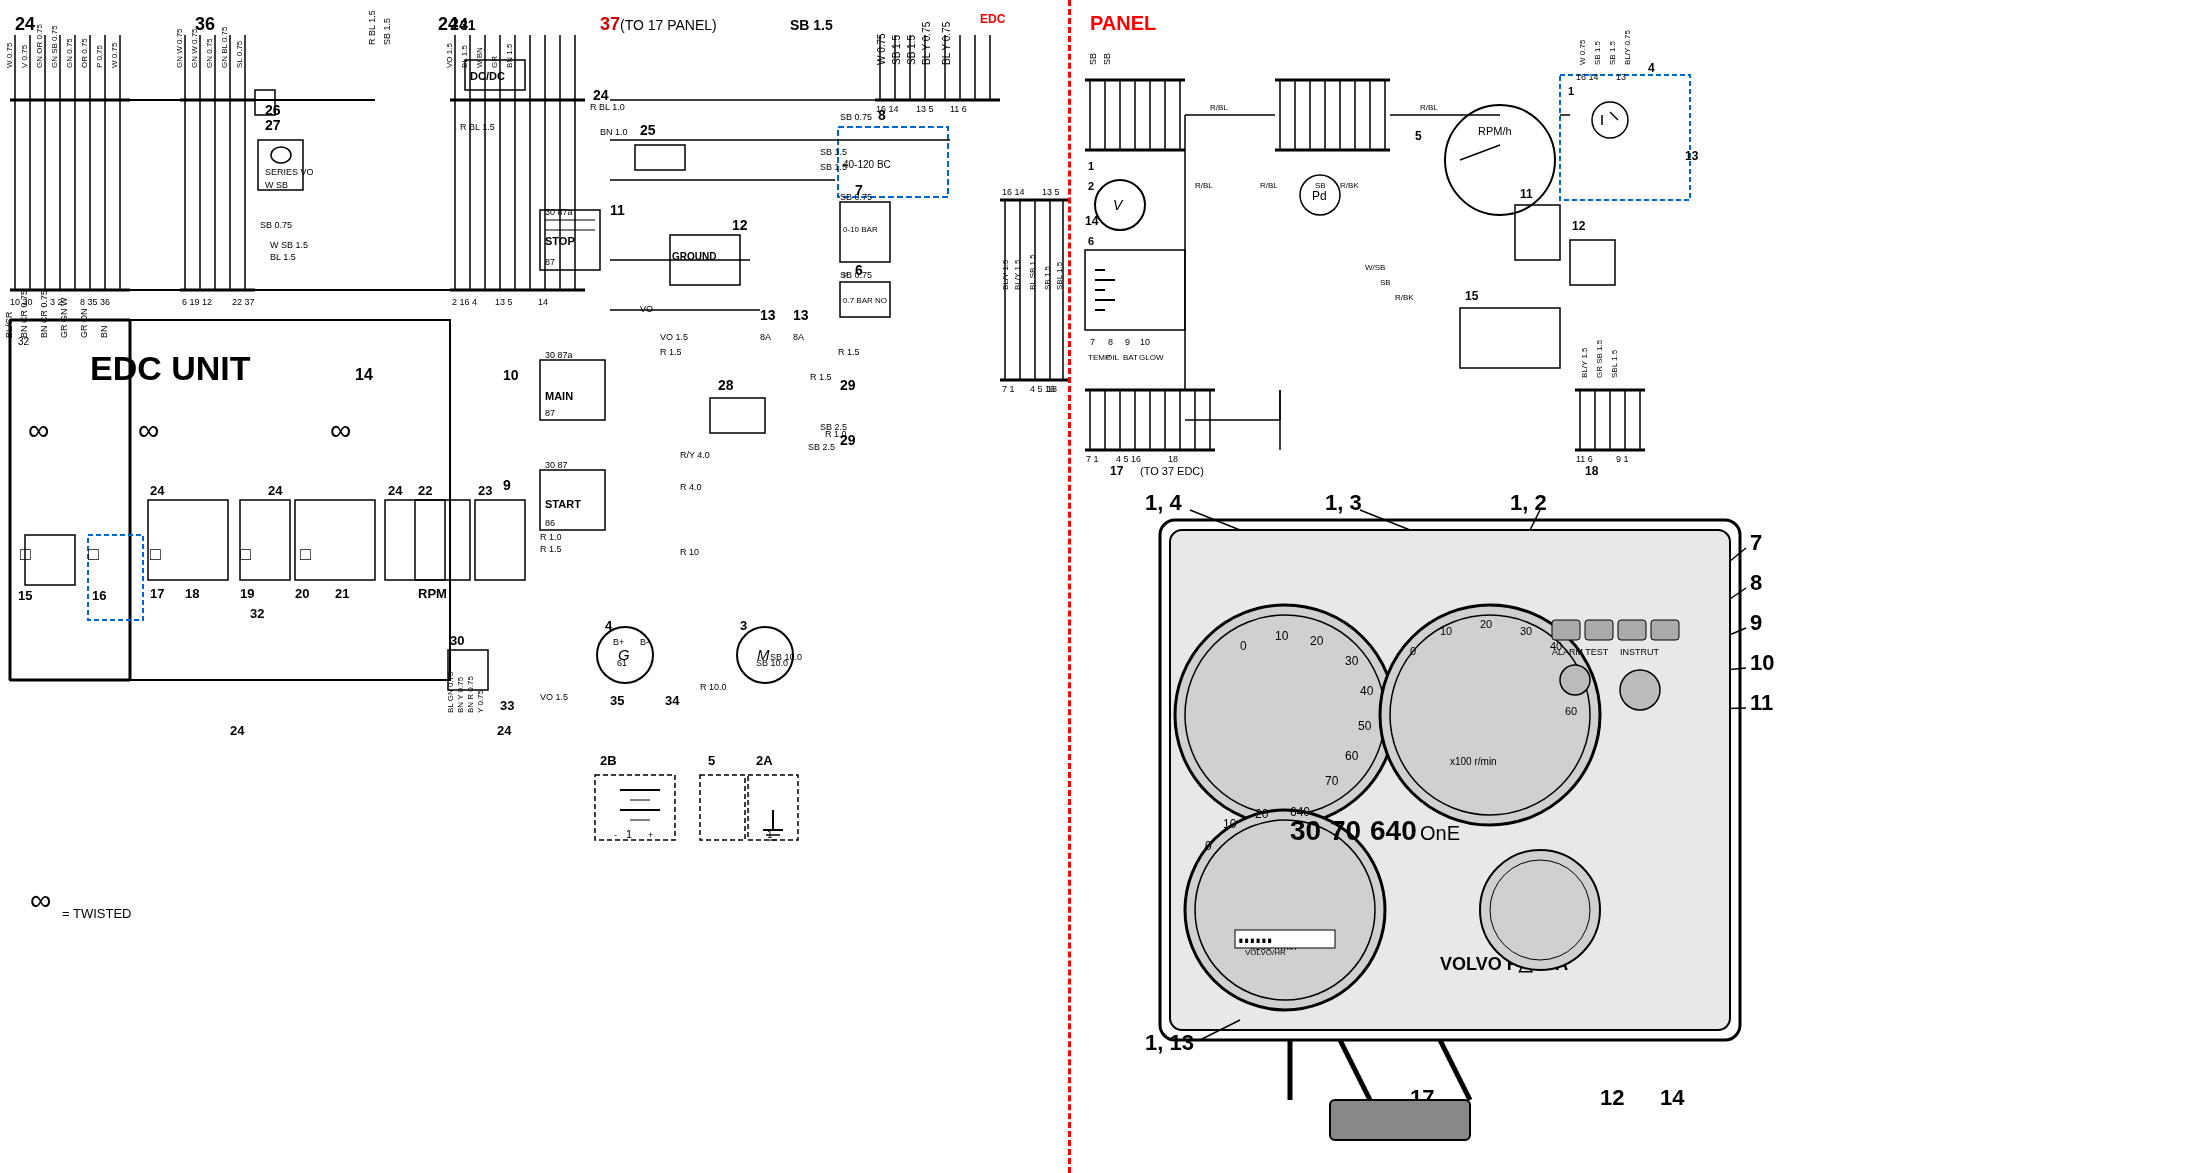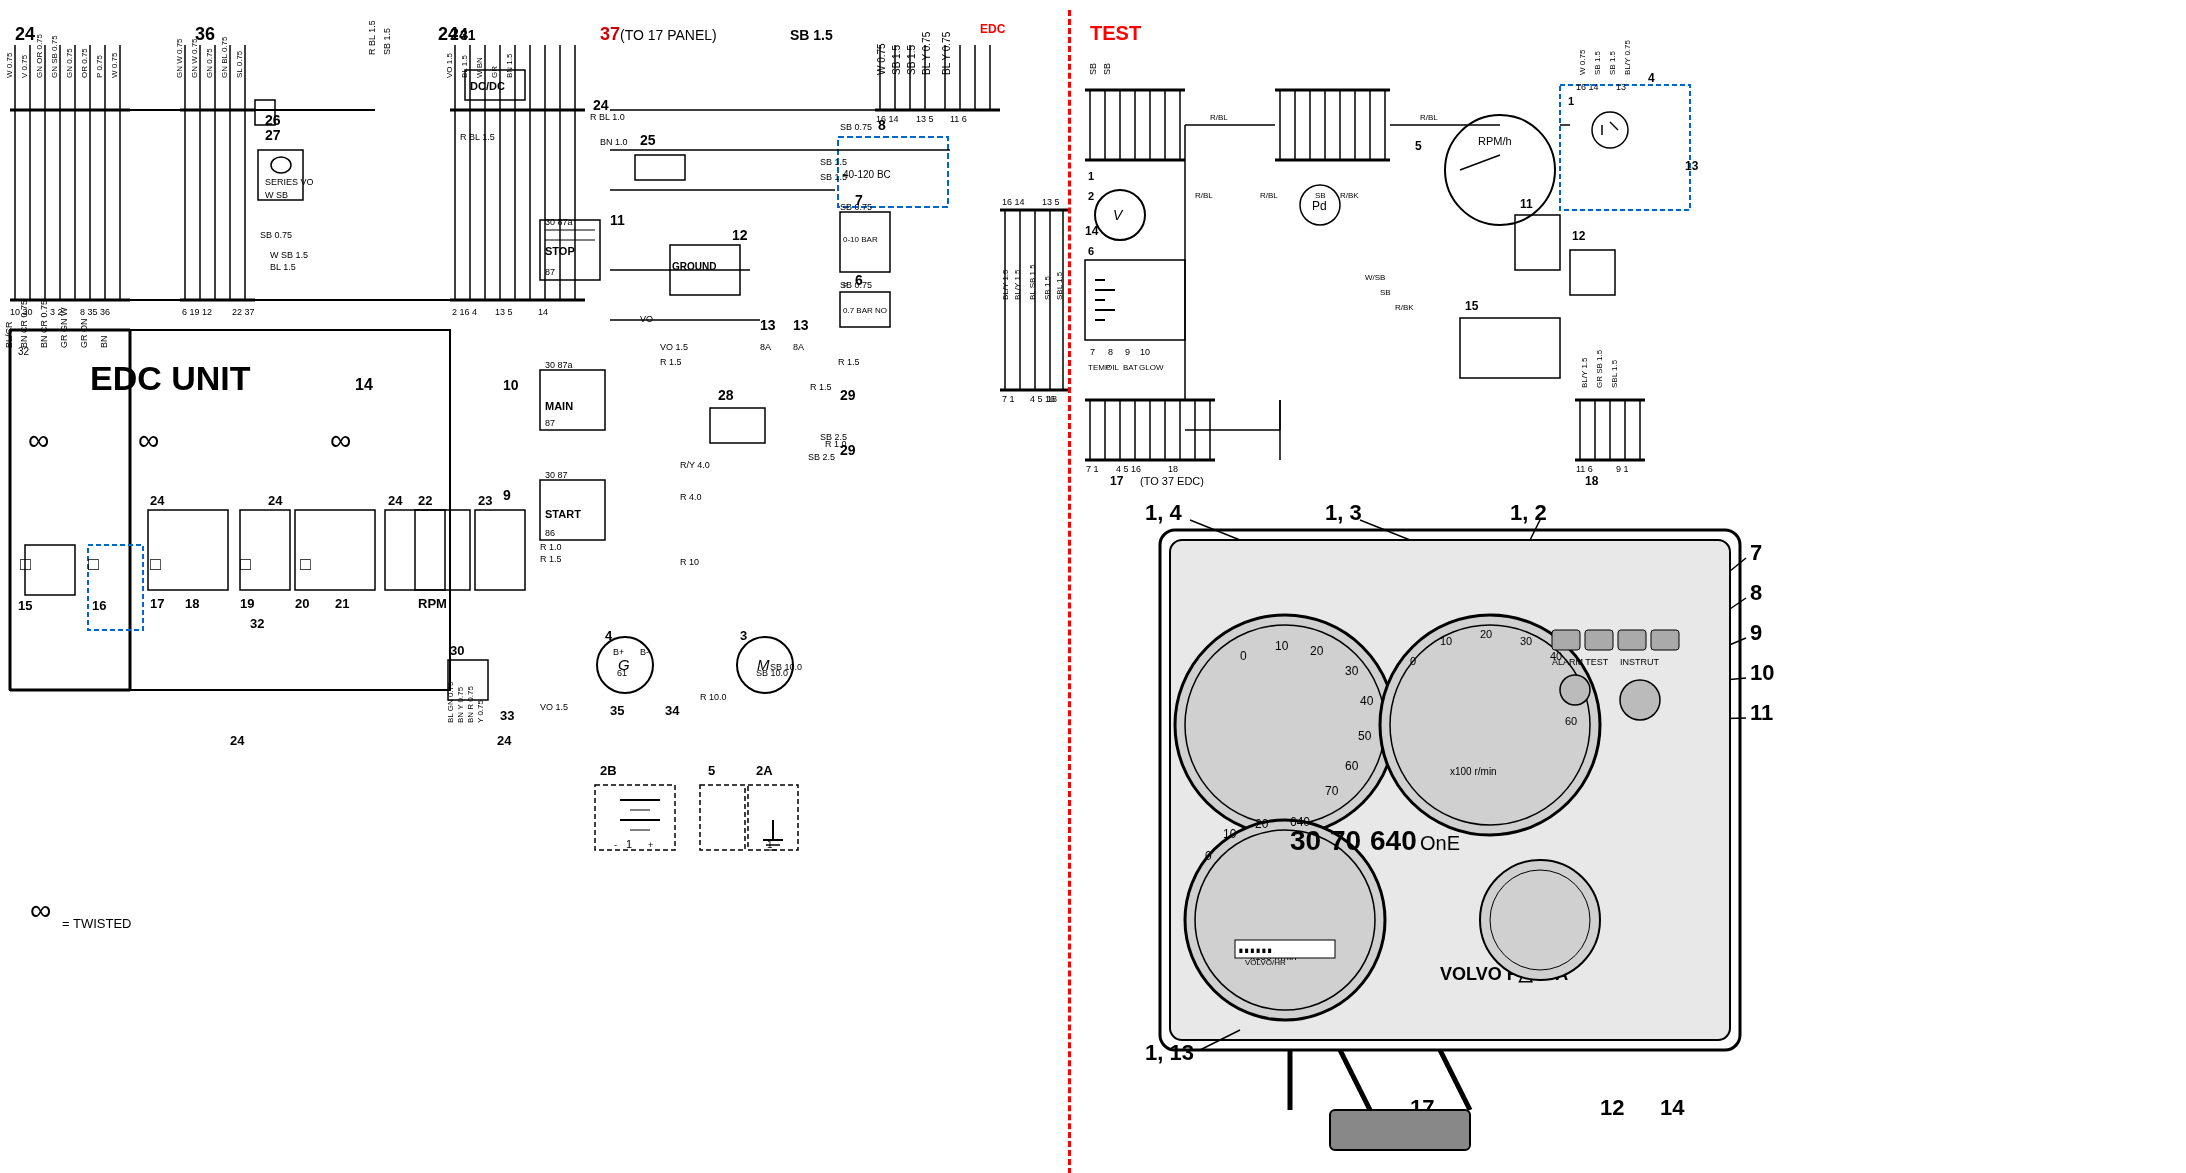--- a/index.html
+++ b/index.html
@@ -10,21 +10,20 @@
       font-family: Arial, sans-serif;
       overflow: hidden;
       position: relative;
     }
 
     .main-container {
       width: 2186px;
       height: 847px;
       background: white;
       position: relative;
-      margin-top: 10px;
     }
 
     
     .diagram-svg {
       position: absolute;
       left: 0;
       top: 0;
       width: 1080px;
       height: 1173px;
     }
@@ -401,21 +400,21 @@
 
     <text x="1002" y="392" font-size="9" font-family="Arial">7 1</text>
     <text x="1030" y="392" font-size="9" font-family="Arial">4 5 16</text>
     <text x="1047" y="392" font-size="9" font-family="Arial">18</text>
   </svg>
 
   <div style="position:absolute; left:1068px; top:0; width:3px; height:1173px; border-left:3px dashed #ff0000;"></div>
 
   <div style="position:absolute; left:980px; top:12px; color:#ff0000; font-weight:bold; font-size:12px; font-family:Arial;">EDC</div>
 
-  <div style="position:absolute; left:1090px; top:12px; color:#ff0000; font-weight:bold; font-size:20px; font-family:Arial;">TEST</div>
+  <div style="position:absolute; left:1090px; top:12px; color:#ff0000; font-weight:bold; font-size:20px; font-family:Arial;">PANEL</div>
 
   <svg style="position:absolute; left:1080px; top:30px; width:1100px; height:450px;" viewBox="0 0 1100 450" xmlns="http://www.w3.org/2000/svg">
     <rect width="1100" height="450" fill="white"></rect>
 
     <line x1="10" y1="50" x2="10" y2="120" stroke="black" stroke-width="1.5"></line>
     <line x1="25" y1="50" x2="25" y2="120" stroke="black" stroke-width="1.5"></line>
     <line x1="40" y1="50" x2="40" y2="120" stroke="black" stroke-width="1.5"></line>
     <line x1="55" y1="50" x2="55" y2="120" stroke="black" stroke-width="1.5"></line>
     <line x1="70" y1="50" x2="70" y2="120" stroke="black" stroke-width="1.5"></line>
     <line x1="85" y1="50" x2="85" y2="120" stroke="black" stroke-width="1.5"></line>

